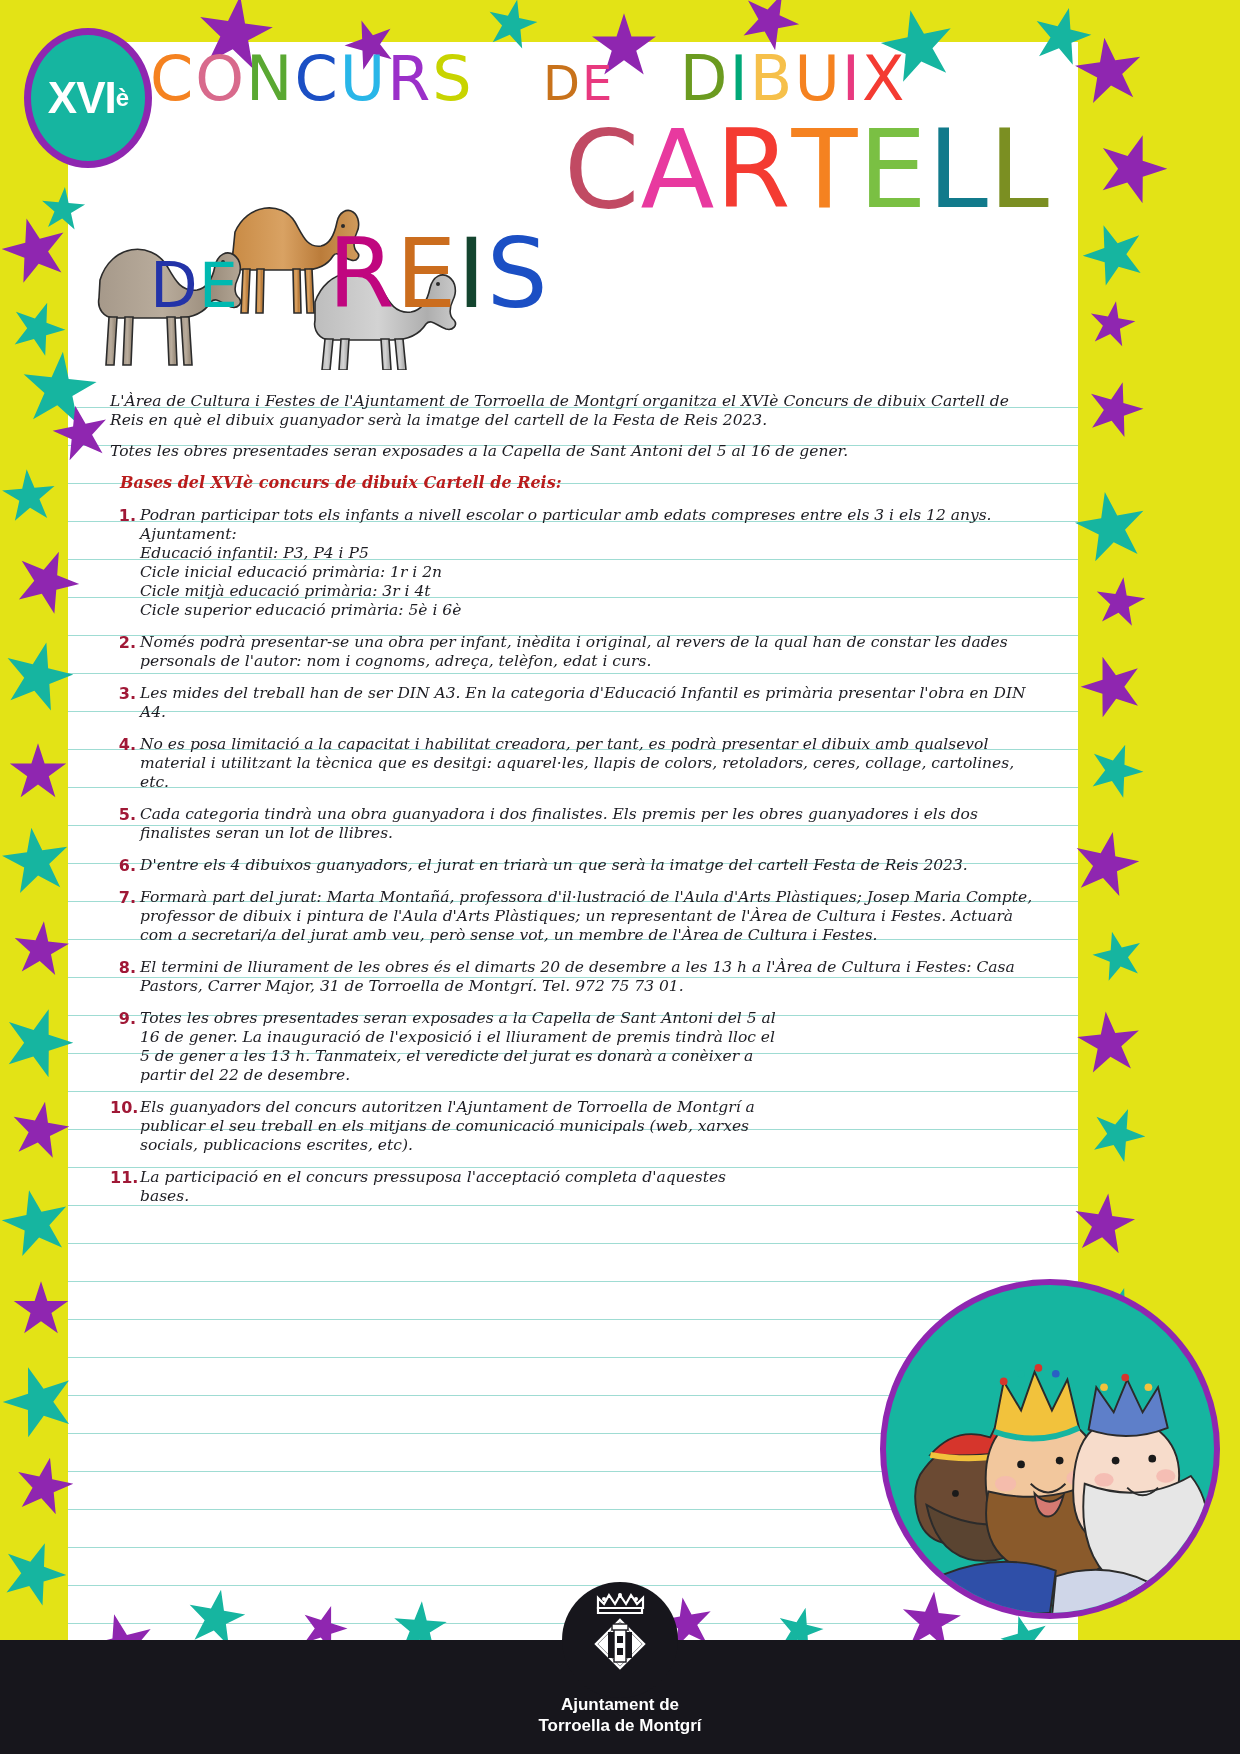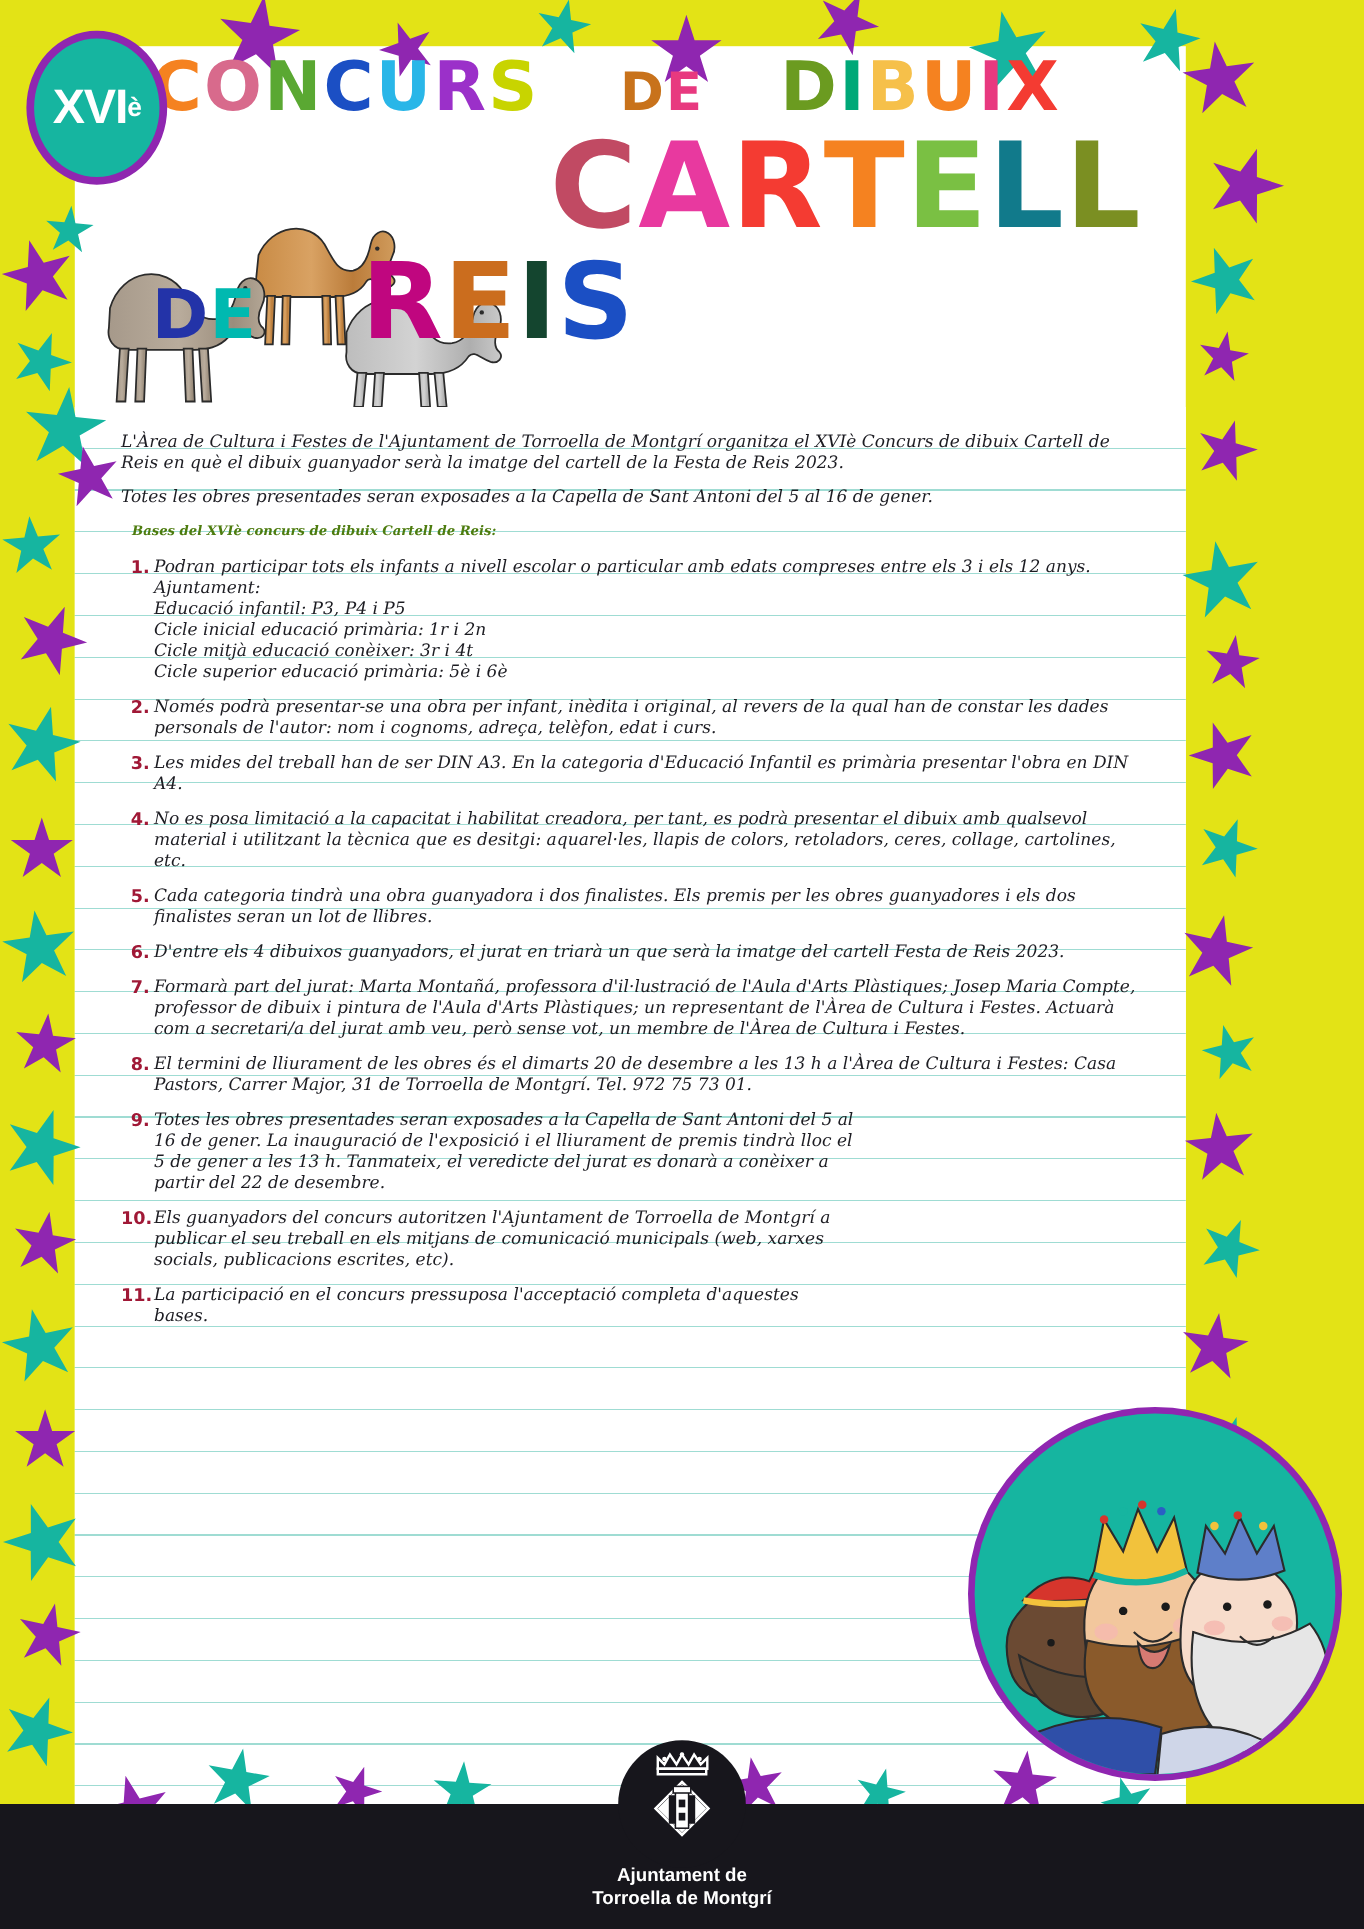--- a/index.html
+++ b/index.html
@@ -62,24 +62,24 @@
   #badge .txt {
     position:absolute; inset:0;
     display:flex; align-items:center; justify-content:center;
     color:#fff; font-weight:700; font-size:44px;
     font-family:"Liberation Sans", sans-serif;
     letter-spacing:-1px;
   }
   #badge .txt sup { font-size:24px; vertical-align:super; font-weight:700;}
   
   #title-wrap {
-    position:absolute; left:138px; top:48px;
+    position:absolute; left:150px; top:48px;
     width: 900px; z-index:7;
     font-family:"DejaVu Sans", sans-serif;
-    font-weight:700;
+    font-weight:400;
   }
   .tline { white-space: nowrap; line-height: 1; }
   .tline span { display:inline-block; }
   #line1 { font-size:62px; letter-spacing:2px; }
   #line1 .sm { font-size:48px; }
   #line2 { font-size:108px; letter-spacing:1px; text-align:right; margin-top:6px;}
   #line3 { font-size:96px; letter-spacing:1px; text-align:left; margin-top:2px;}
   #line3 .sm { font-size:62px; }
   
   #camels { position:absolute; left:85px; top:170px; width:420px; height:200px; z-index:6;}
@@ -89,22 +89,22 @@
     width: 930px; z-index:6;
     font-family:"DejaVu Serif", serif;
     font-style: italic;
     color:#1c1c22;
     font-size:15.5px;
     line-height: 19px;
   }
   #body p { margin: 0 0 6px 0; }
   .intro { margin-bottom: 12px !important; }
   .bases-h {
-    color:#4d7c0f; font-weight:700; font-style:italic;
-    font-size:12px; margin: 8px 0 14px 10px !important;
+    color:#b91c1c; font-weight:700; font-style:italic;
+    font-size:16px; margin: 8px 0 14px 10px !important;
   }
   ol.rules-list { list-style:none; margin:0; padding:0; }
   ol.rules-list li {
     position:relative; padding-left:30px; margin-bottom:13px;
   }
   ol.rules-list li .num {
     position:absolute; left:0; top:0;
     color:#a01836; font-weight:700; font-style:normal;
     font-size:16px; font-family:"DejaVu Sans", sans-serif;
     width:26px; text-align:right;
@@ -516,21 +516,21 @@
     <p class="intro">L'Àrea de Cultura i Festes de l'Ajuntament de Torroella de Montgrí organitza el XVIè Concurs de dibuix Cartell de Reis en què el dibuix guanyador serà la imatge del cartell de la Festa de Reis 2023.</p>
     <p class="intro">Totes les obres presentades seran exposades a la Capella de Sant Antoni del 5 al 16 de gener.</p>
     <p class="bases-h">Bases del XVIè concurs de dibuix Cartell de Reis:</p>
     <ol class="rules-list" id="rules-list">
         <li>
           <span class="num">1.</span>
           <span class="txt">Podran participar tots els infants a nivell escolar o particular amb edats compreses entre els 3 i els 12 anys.</span>
           <span class="sub">Ajuntament:</span>
           <span class="sub">Educació infantil: P3, P4 i P5</span>
           <span class="sub">Cicle inicial educació primària: 1r i 2n</span>
-          <span class="sub">Cicle mitjà educació conèixer: 3r i 4t</span>
+          <span class="sub">Cicle mitjà educació primària: 3r i 4t</span>
           <span class="sub">Cicle superior educació primària: 5è i 6è</span>
         </li>
         <li>
           <span class="num">2.</span>
           <span class="txt">Només podrà presentar-se una obra per infant, inèdita i original, al revers de la qual han de constar les dades personals de l'autor: nom i cognoms, adreça, telèfon, edat i curs.</span>
         </li>
         <li>
           <span class="num">3.</span>
           <span class="txt">Les mides del treball han de ser DIN A3. En la categoria d'Educació Infantil es primària presentar l'obra en DIN A4.</span>
         </li>

